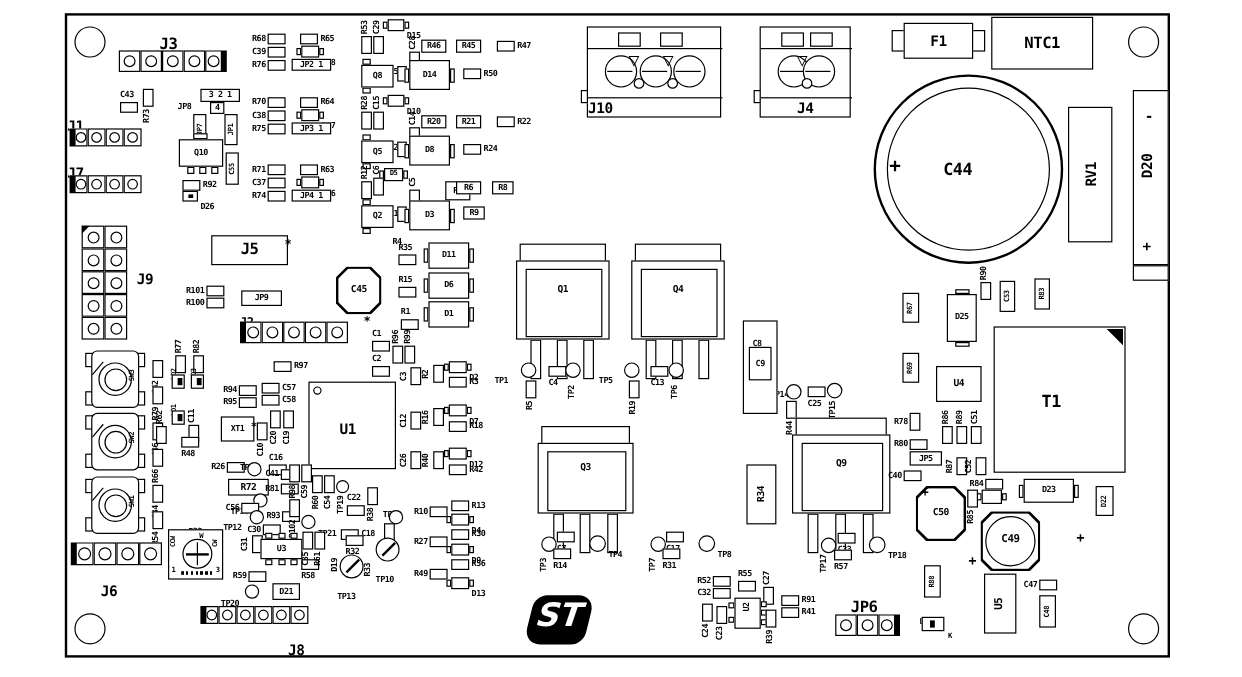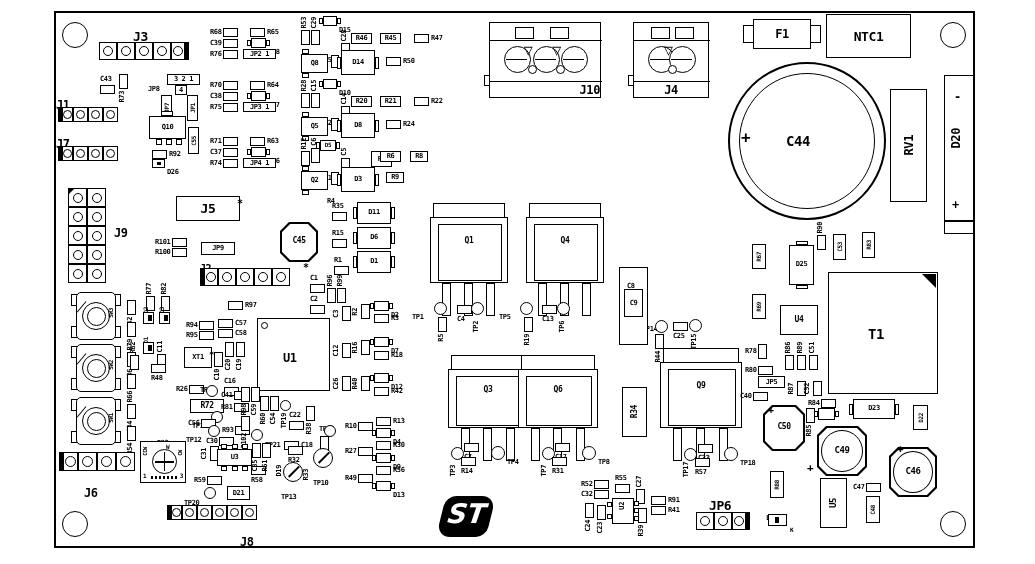--- a/index.html
+++ b/index.html
@@ -352,21 +352,21 @@
       <div class="circ abs" style="left: 42.5px; top: 23px; width: 27px; height: 27px; border-width: 1.6px;">
         <div class="thinline abs" style="left: 1px; top: 11.5px; width: 21px; height: 1.5px;"></div>
       </div>
       <div class="circ abs" style="left: 71px; top: 23px; width: 27px; height: 27px; border-width: 1.6px;">
         <div class="thinline abs" style="left: 1px; top: 11.5px; width: 21px; height: 1.5px;"></div>
       </div>
       <span style="position: absolute; left: 33.75px; top: 18px; font-size: 15px; font-weight: bold;">▽</span>
       <div class="circ abs" style="left: 37.75px; top: 42px; width: 9px; height: 9px; border-width: 1.3px;"></div>
       <span style="position: absolute; left: 62.25px; top: 18px; font-size: 15px; font-weight: bold;">▽</span>
       <div class="circ abs" style="left: 66.25px; top: 42px; width: 9px; height: 9px; border-width: 1.3px;"></div>
-      <span class="lbl" style="font-size: 12px; position: absolute; left: 0px; top: 61px; width: 100%; text-align: right;">J10</span>
+      <span class="lbl" style="font-size: 12px; position: absolute; left: 0px; top: 61px; width: 100%; text-align: left;">J10</span>
       <div class="rect abs" style="left: -6px; top: 52px; width: 6px; height: 11px;"></div>
     </div>
     <div class="rect abs" style="left: 633px; top: 22px; width: 76px; height: 76px; border-width: 1.6px;">
       <div class="rect abs" style="left: 17px; top: 4px; width: 19px; height: 12px;"></div>
       <div class="rect abs" style="left: 41px; top: 4px; width: 19px; height: 12px;"></div>
       <div class="abs" style="left: 0px; top: 17px; width: 76px; height: 42px; border-top: 1.4px solid rgb(0, 0, 0); border-bottom: 1.4px solid rgb(0, 0, 0);"></div>
       <div class="circ abs" style="left: 14px; top: 23px; width: 27px; height: 27px; border-width: 1.6px;">
         <div class="thinline abs" style="left: 1px; top: 11.5px; width: 21px; height: 1.5px;"></div>
       </div>
       <div class="circ abs" style="left: 35px; top: 23px; width: 27px; height: 27px; border-width: 1.6px;">
@@ -979,29 +979,20 @@
     </div>
     <div class="abs" style="left: 428px; top: 355px; width: 80px; height: 107px; margin-left: 20px;">
       <div class="rect abs" style="left: 3px; top: 0px; width: 74px; height: 16px;"></div>
       <div class="rect abs" style="left: 0px; top: 14px; width: 80px; height: 59px;"></div>
       <div class="rect abs" style="left: 8px; top: 21px; width: 66px; height: 50px; border-width: 1.2px;"></div>
       <span class="lbl" style="font-size: 8px; position: absolute; left: 0px; top: 30.66px; width: 100%; text-align: center;">Q3</span>
       <div class="legs abs" style="left: 13px; top: 73px; width: 9px; height: 33px;"></div>
       <div class="legs abs" style="left: 35px; top: 73px; width: 9px; height: 33px;"></div>
       <div class="legs abs" style="left: 58px; top: 73px; width: 9px; height: 33px;"></div>
     </div>
-    <div class="abs" style="left: 518px; top: 355px; width: 80px; height: 107px;">
-      <div class="rect abs" style="left: 3px; top: 0px; width: 74px; height: 16px;"></div>
-      <div class="rect abs" style="left: 0px; top: 14px; width: 80px; height: 59px;"></div>
-      <div class="rect abs" style="left: 8px; top: 21px; width: 66px; height: 50px; border-width: 1.2px;"></div>
-      <span class="lbl" style="font-size: 8px; position: absolute; left: 0px; top: 30.66px; width: 100%; text-align: center;">Q6</span>
-      <div class="legs abs" style="left: 13px; top: 73px; width: 9px; height: 33px;"></div>
-      <div class="legs abs" style="left: 35px; top: 73px; width: 9px; height: 33px;"></div>
-      <div class="legs abs" style="left: 58px; top: 73px; width: 9px; height: 33px;"></div>
-    </div>
     <div class="abs" style="left: 660px; top: 348px; width: 82px; height: 114px;">
       <div class="rect abs" style="left: 3px; top: 0px; width: 76px; height: 16px;"></div>
       <div class="rect abs" style="left: 0px; top: 14px; width: 82px; height: 66px;"></div>
       <div class="rect abs" style="left: 8px; top: 21px; width: 68px; height: 57px; border-width: 1.2px;"></div>
       <span class="lbl" style="font-size: 8px; position: absolute; left: 0px; top: 33.6px; width: 100%; text-align: center;">Q9</span>
       <div class="legs abs" style="left: 13px; top: 80px; width: 9px; height: 33px;"></div>
       <div class="legs abs" style="left: 36px; top: 80px; width: 9px; height: 33px;"></div>
       <div class="legs abs" style="left: 59px; top: 80px; width: 9px; height: 33px;"></div>
     </div>
     <div class="boxc abs" style="left: 622px; top: 387px; width: 25px; height: 50px;">
@@ -1200,26 +1191,20 @@
     <div class="boxc abs" style="left: 913px; top: 405px; width: 15px; height: 25px;">
       <span class="lbl vert" style="font-size: 6px;">D22</span>
     </div>
     <div class="abs" style="left: 817px; top: 426px; width: 50px; height: 50px;">
       <div class="octo abs" style="left: 0px; top: 0px; width: 50px; height: 50px; clip-path: polygon(9px 0px, calc(100% - 9px) 0px, 100% 9px, 100% calc(100% - 9px), calc(100% - 9px) 100%, 9px 100%, 0px calc(100% - 9px), 0px 9px);"></div>
       <div class="octi abs" style="left: 1.6px; top: 1.6px; width: 46.8px; height: 46.8px; clip-path: polygon(9px 0px, calc(100% - 9px) 0px, 100% 9px, 100% calc(100% - 9px), calc(100% - 9px) 100%, 9px 100%, 0px calc(100% - 9px), 0px 9px);"></div>
       <div class="circ abs" style="left: 4px; top: 4px; width: 42px; height: 42px; border-width: 1.4px;"></div>
       <span class="lbl" style="font-size: 9px; position: absolute; left: 0px; top: 20px; width: 100%; text-align: center;">C49</span>
     </div>
     <div class="abs" style="left: 807px; top: 456px;"><span class="lbl" style="font-size: 11px;">+</span></div>
-    <div class="abs" style="left: 889px; top: 447px; width: 48px; height: 50px;">
-      <div class="octo abs" style="left: 0px; top: 0px; width: 48px; height: 50px; clip-path: polygon(9px 0px, calc(100% - 9px) 0px, 100% 9px, 100% calc(100% - 9px), calc(100% - 9px) 100%, 9px 100%, 0px calc(100% - 9px), 0px 9px);"></div>
-      <div class="octi abs" style="left: 1.6px; top: 1.6px; width: 44.8px; height: 46.8px; clip-path: polygon(9px 0px, calc(100% - 9px) 0px, 100% 9px, 100% calc(100% - 9px), calc(100% - 9px) 100%, 9px 100%, 0px calc(100% - 9px), 0px 9px);"></div>
-      <div class="circ abs" style="left: 4px; top: 4px; width: 40px; height: 42px; border-width: 1.4px;"></div>
-      <span class="lbl" style="font-size: 9px; position: absolute; left: 0px; top: 20px; width: 100%; text-align: center;">C46</span>
-    </div>
     <div class="abs" style="left: 897px; top: 437px;"><span class="lbl" style="font-size: 11px;">+</span></div>
     <div class="boxc abs" style="left: 820px; top: 478px; width: 27px; height: 50px;">
       <span class="lbl vert" style="font-size: 9px;">U5</span>
     </div>
     <div class="refwrap abs" style="left: 853px; top: 483px;">
       <span class="lbl" style="font-size: 7px;">C47</span>
       <div class="part" style="width: 13px; height: 7px;"></div>
     </div>
     <div class="boxc abs" style="left: 866px; top: 496px; width: 14px; height: 27px;">
       <span class="lbl vert" style="font-size: 6px;">C48</span>

